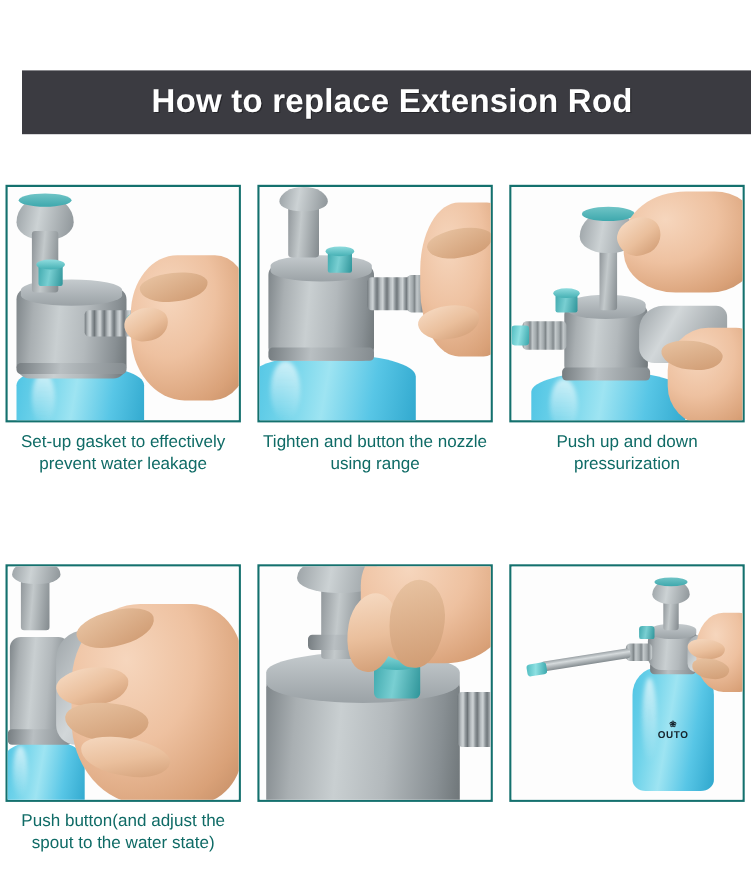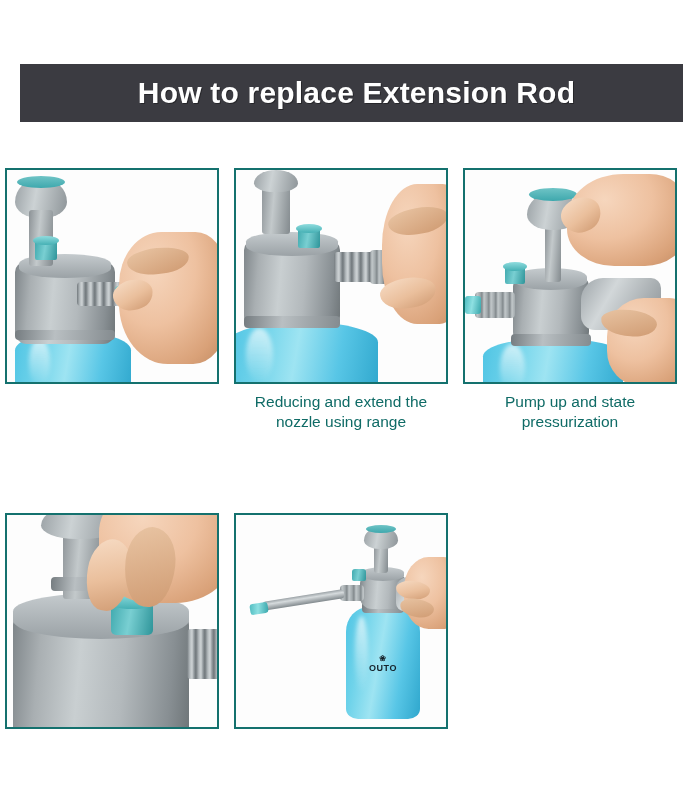--- a/index.html
+++ b/index.html
@@ -226,20 +226,21 @@
 
           <div class="ribs" style="left:70px; top:112px; width:52px; height:24px;"></div>
 
           <div class="nozzle-tip" style="left:108px; top:116px; width:18px; height:16px; border-radius:4px;"></div>
 
           <div class="skin" style="left:112px; top:62px; width:106px; height:132px; border-radius:40% 28% 30% 46%;"></div>
           <div class="finger" style="left:106px; top:110px; width:40px; height:30px; transform:rotate(-12deg);"></div>
           <div class="finger dark" style="left:120px; top:78px; width:62px; height:26px; transform:rotate(-6deg);"></div>
         </div>
       </div>
+      <div class="caption">Set-up gasket to effectively prevent water leakage</div>
     </div>
 
     <div class="step-cell">
       <div class="photo-frame">
         <div class="scene">
           <div class="bottle" style="left:-8px; top:152px; width:150px; height:78px;"></div>
           <div class="head" style="left:8px; top:70px; width:96px; height:88px;"></div>
           <div class="collar" style="left:8px; top:146px; width:96px; height:12px;"></div>
           <div class="head-top" style="left:10px; top:62px; width:92px; height:24px;"></div>
           <div class="shaft" style="left:26px; top:2px; width:28px; height:62px;"></div>
@@ -249,21 +250,21 @@
 
           <div class="ribs" style="left:98px; top:82px; width:40px; height:30px;"></div>
           <div class="nozzle-body" style="left:134px; top:80px; width:42px; height:34px;"></div>
           <div class="nozzle-tip" style="left:172px; top:86px; width:28px; height:20px;"></div>
 
           <div class="skin" style="left:146px; top:14px; width:80px; height:140px; border-radius:44% 24% 28% 44%;"></div>
           <div class="finger" style="left:144px; top:108px; width:56px; height:30px; transform:rotate(-8deg);"></div>
           <div class="finger dark" style="left:152px; top:38px; width:60px; height:26px; transform:rotate(-10deg);"></div>
         </div>
       </div>
-      <div class="caption">Reducing and extend the nozzle using range</div>
+      <div class="caption">Tighten and button the nozzle using range</div>
     </div>
 
     <div class="step-cell">
       <div class="photo-frame">
         <div class="scene">
           <div class="bottle" style="left:18px; top:168px; width:140px; height:70px;"></div>
           <div class="head" style="left:48px; top:106px; width:76px; height:68px;"></div>
           <div class="collar" style="left:46px; top:164px; width:80px; height:12px;"></div>
           <div class="head-top" style="left:50px; top:98px; width:72px; height:22px;"></div>
 
@@ -279,23 +280,43 @@
 
           <div class="lever" style="left:116px; top:108px; width:80px; height:52px;"></div>
 
           <div class="skin" style="left:102px; top:4px; width:118px; height:92px; border-radius:48% 30% 34% 40%;"></div>
           <div class="finger" style="left:96px; top:28px; width:40px; height:34px; transform:rotate(-20deg);"></div>
 
           <div class="skin" style="left:142px; top:128px; width:84px; height:88px; border-radius:44% 26% 26% 40%;"></div>
           <div class="finger dark" style="left:136px; top:140px; width:56px; height:26px; transform:rotate(6deg);"></div>
         </div>
       </div>
-      <div class="caption">Pump up and state pressurization</div>
-    </div>
-
+      <div class="caption">Push up and down pressurization</div>
+    </div>
+
+    <div class="step-cell row2">
+      <div class="photo-frame">
+        <div class="scene">
+          <div class="bottle" style="left:-4px; top:158px; width:74px; height:68px;"></div>
+          <div class="head" style="left:2px; top:64px; width:54px; height:96px;"></div>
+          <div class="collar" style="left:0px; top:148px; width:58px; height:14px;"></div>
+          <div class="shaft" style="left:12px; top:0px; width:26px; height:58px;"></div>
+          <div class="knob" style="left:4px; top:-6px; width:44px; height:22px;"></div>
+
+          <div class="lever" style="left:44px; top:58px; width:118px; height:104px; border-radius:26px 16px 40px 18px;"></div>
+
+          <div class="skin" style="left:58px; top:34px; width:156px; height:182px; border-radius:40% 30% 28% 42%;"></div>
+          <div class="finger" style="left:44px; top:92px; width:66px; height:34px; transform:rotate(-6deg);"></div>
+          <div class="finger dark" style="left:52px; top:124px; width:76px; height:34px; transform:rotate(4deg);"></div>
+          <div class="finger" style="left:66px; top:156px; width:82px; height:34px; transform:rotate(10deg);"></div>
+          <div class="finger dark" style="left:62px; top:40px; width:72px; height:32px; transform:rotate(-14deg);"></div>
+        </div>
+      </div>
+      <div class="caption">Push button(and adjust the spout to the water state)</div>
+    </div>
 
     <div class="step-cell row2">
       <div class="photo-frame">
         <div class="scene">
 
           <div class="head" style="left:6px; top:96px; width:176px; height:120px; border-radius:14px 14px 0 0;"></div>
           <div class="head-top" style="left:6px; top:78px; width:176px; height:46px;"></div>
           <div class="shaft" style="left:56px; top:0px; width:38px; height:84px;"></div>
           <div class="knob" style="left:34px; top:-10px; width:78px; height:34px;"></div>
           <div class="collar" style="left:44px; top:62px; width:60px; height:14px;"></div>

